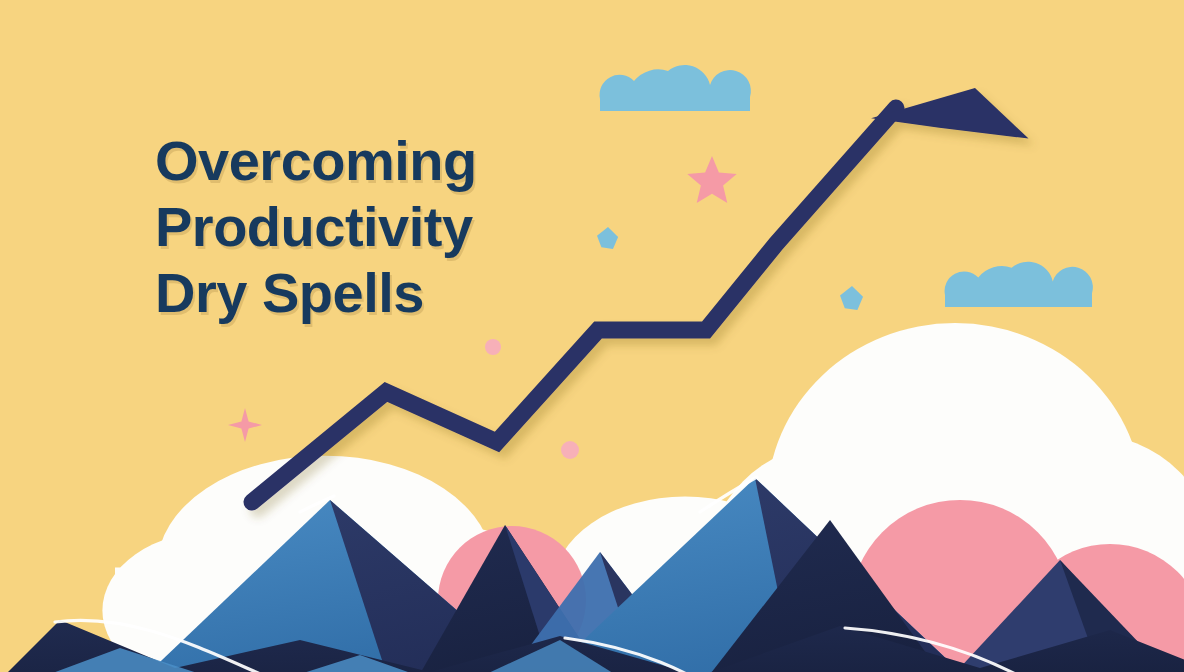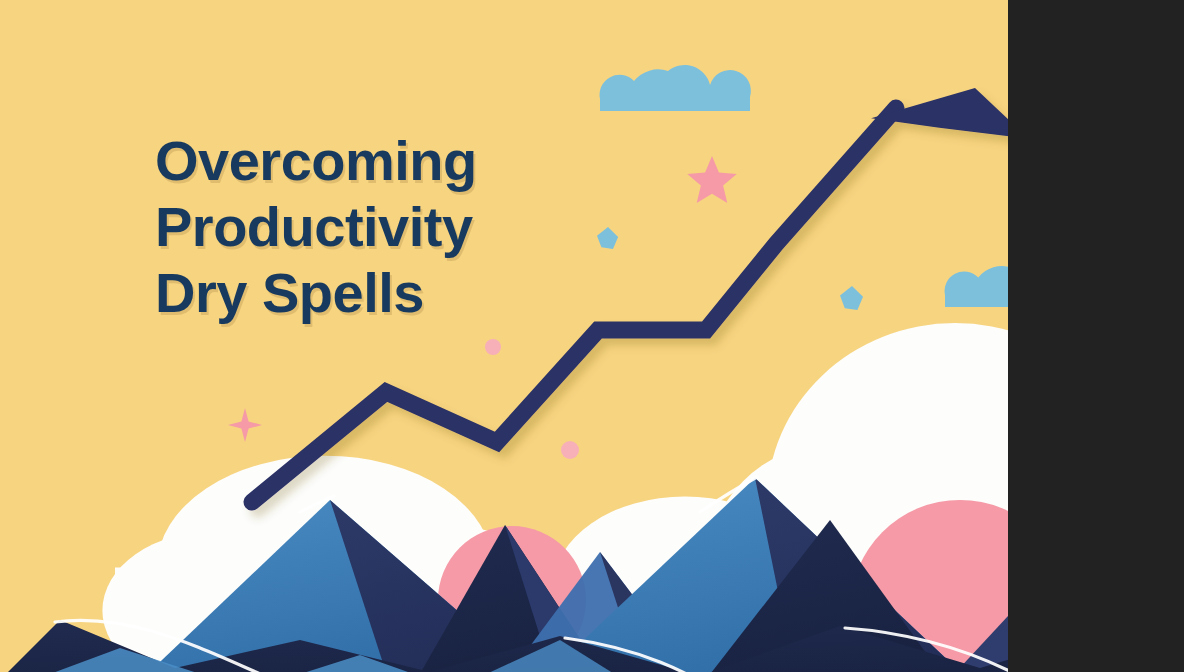--- a/index.html
+++ b/index.html
@@ -1,17 +1,17 @@
 <!DOCTYPE html>
 <html><head>
 <meta charset="utf-8">
 <style>
   html,body{margin:0;padding:0;background:#222;}
   #poster{
-    position:relative;width:1008px;height:672px;overflow:hidden;
+    position:relative;width:1184px;height:672px;overflow:hidden;
     font-family:"Liberation Sans",sans-serif;
   }
   #poster svg.layer{position:absolute;left:0;top:0;width:1184px;height:672px;display:block;}
   #title{
     position:absolute;left:155px;top:128px;width:560px;
     font-family:"Liberation Sans",sans-serif;
     font-weight:700;font-size:56px;line-height:1.18;
     letter-spacing:-0.5px;
     text-shadow:2px 3px 0 rgba(120,90,30,0.18);
     white-space:pre-line;

